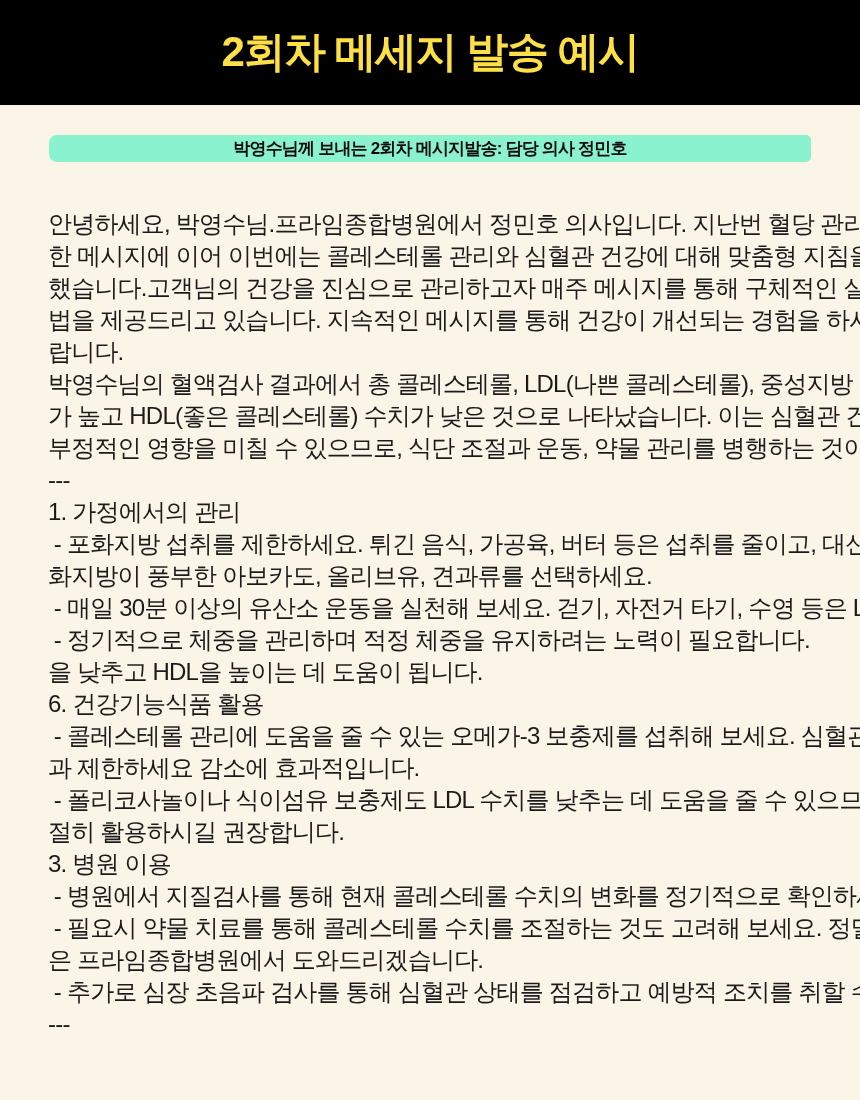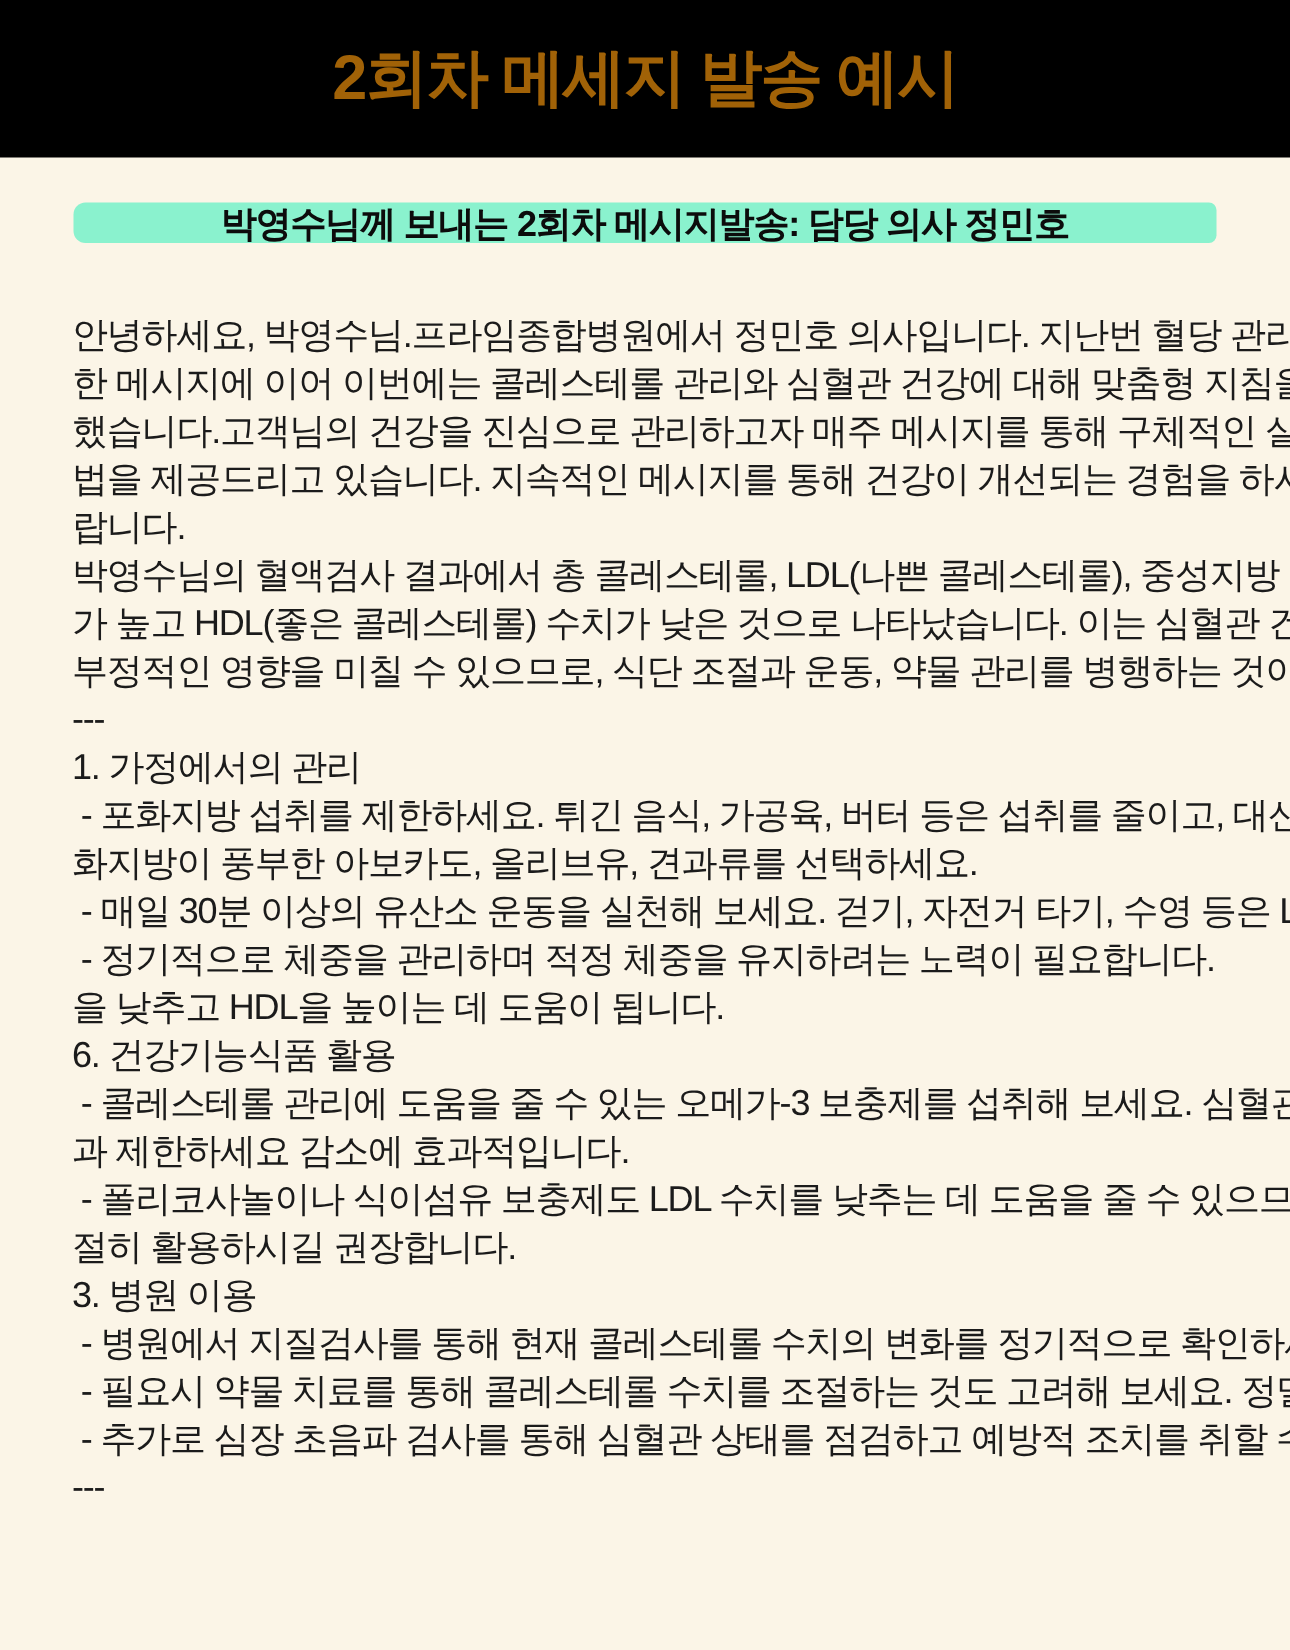--- a/index.html
+++ b/index.html
@@ -22,41 +22,41 @@
     top: 0; left: 0;
     width: 860px;
     height: 105px;
     background: #000000;
     display: flex;
     align-items: center;
     justify-content: center;
   }
   .page-title {
     margin: 0;
-    color: #a16207;
+    color: #fde047;
     font-size: 42px;
     font-weight: 900;
     letter-spacing: -1.5px;
     line-height: 1;
     padding-bottom: 2px;
   }
   .subtitle-highlight {
     position: absolute;
     top: 135px;
     left: 49px;
     width: 762px;
     height: 27px;
     background: #8AF2CE;
     border-radius: 8px 5px 5px 8px;
     display: flex;
     align-items: center;
     justify-content: center;
   }
   .subtitle-text {
-    font-size: 24px;
+    font-size: 17px;
     font-weight: 800;
     color: #0C0C0C;
     letter-spacing: -0.8px;
     white-space: nowrap;
   }
   .message-body {
     position: absolute;
     top: 208px;
     left: 48px;
     width: 770px;
@@ -101,17 +101,18 @@
       <div class="msg-line"> - 정기적으로 체중을 관리하며 적정 체중을 유지하려는 노력이 필요합니다.</div>
       <div class="msg-line">을 낮추고 HDL을 높이는 데 도움이 됩니다.</div>
       <div class="msg-line">6. 건강기능식품 활용</div>
       <div class="msg-line"> - 콜레스테롤 관리에 도움을 줄 수 있는 오메가-3 보충제를 섭취해 보세요. 심혈관 건강</div>
       <div class="msg-line">과 제한하세요 감소에 효과적입니다.</div>
       <div class="msg-line"> - 폴리코사놀이나 식이섬유 보충제도 LDL 수치를 낮추는 데 도움을 줄 수 있으므로 적</div>
       <div class="msg-line">절히 활용하시길 권장합니다.</div>
       <div class="msg-line">3. 병원 이용</div>
       <div class="msg-line"> - 병원에서 지질검사를 통해 현재 콜레스테롤 수치의 변화를 정기적으로 확인하세요.</div>
       <div class="msg-line"> - 필요시 약물 치료를 통해 콜레스테롤 수치를 조절하는 것도 고려해 보세요. 정밀 상담</div>
+      <div class="msg-line">은 프라임종합병원에서 도와드리겠습니다.</div>
       <div class="msg-line"> - 추가로 심장 초음파 검사를 통해 심혈관 상태를 점검하고 예방적 조치를 취할 수 있습</div>
       <div class="msg-line">---</div>
     </div>
 
 </div>
 
 </body></html>

